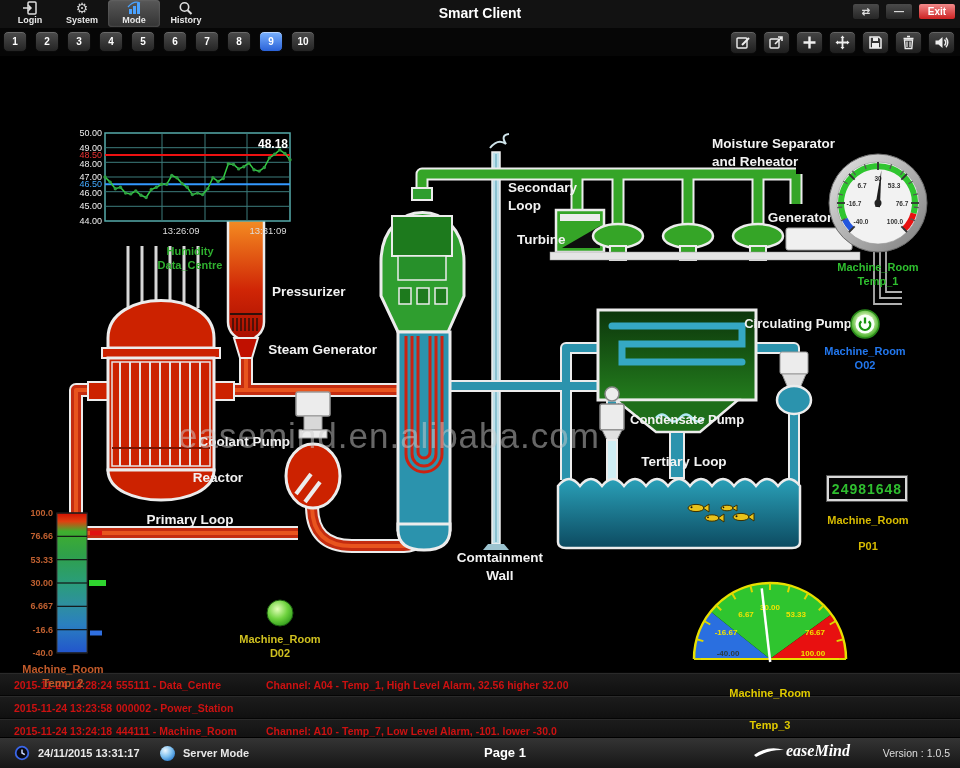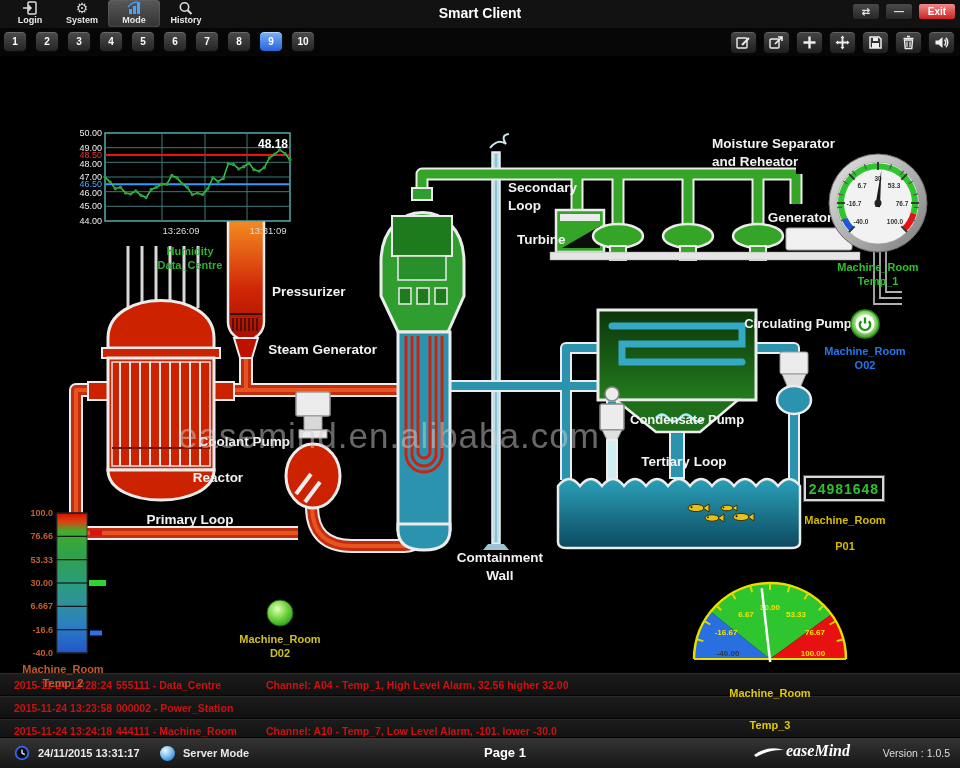--- a/index.html
+++ b/index.html
@@ -37,21 +37,21 @@
   
   #trend{left:60px;top:72px;width:300px;z-index:4;}
   #trend .wlbl{color:#2fae2f;width:260px;}
   
   #gauge1{left:826px;top:96px;width:104px;z-index:4;}
   #gauge1 .wlbl{color:#2fbf2f;}
   
   #power{left:820px;top:252px;width:90px;z-index:4;text-align:center;}
   #power .wlbl{color:#2277ee;}
   
-  #display{left:804px;top:420px;width:82px;z-index:4;}
+  #display{left:827px;top:420px;width:82px;z-index:4;}
   #dispbox{width:76px;height:21px;border:2px solid #d8d8d8;outline:1px solid #555;background:#050505;
            color:#2fbf2f;font-size:14px;font-weight:bold;display:flex;align-items:center;justify-content:center;letter-spacing:1px;}
   #display .wlbl{color:#d7bb00;margin-top:12px;}
   
   #barw{left:12px;top:450px;width:118px;z-index:4;}
   #barw .wlbl{color:#c05a2a;margin-left:-16px;}
   
   #led{left:225px;top:542px;width:110px;z-index:4;text-align:center;}
   #led .wlbl{color:#cfc020;}
   

